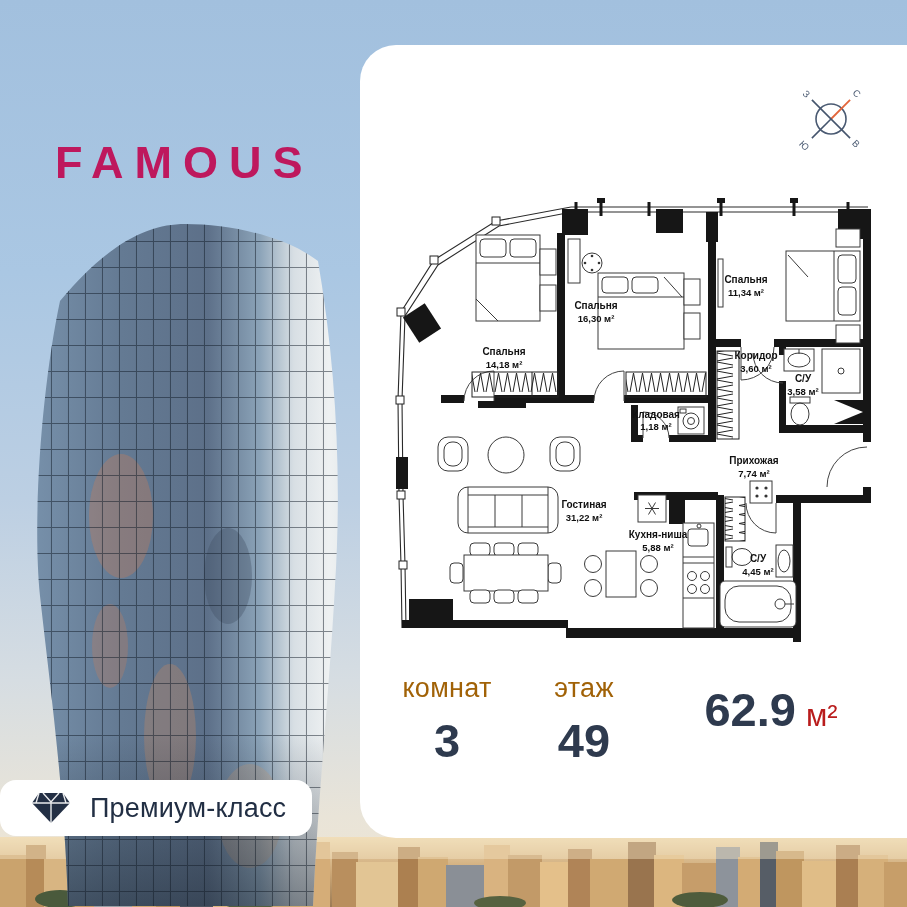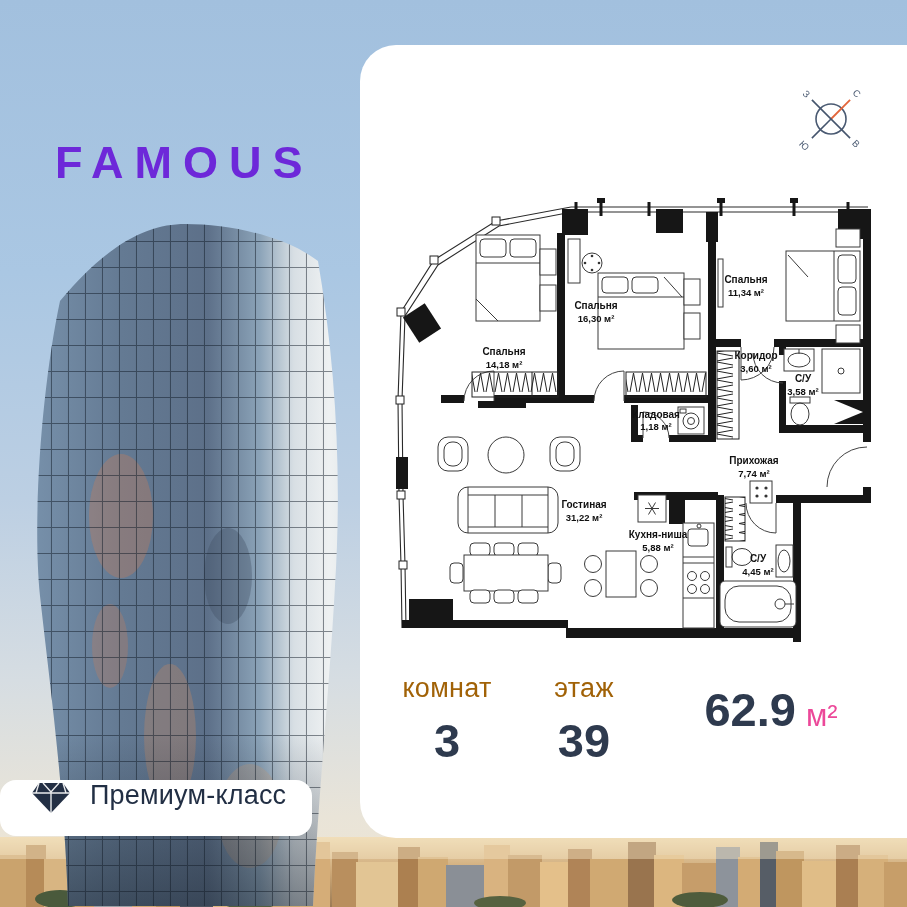--- a/index.html
+++ b/index.html
@@ -4,43 +4,43 @@
 <style>
   html,body{margin:0;padding:0;background:#e9eef3;}
   .stage{position:relative;width:907px;height:907px;overflow:hidden;
          font-family:"Liberation Sans",sans-serif;}
   
   .sky{position:absolute;inset:0;
        background:linear-gradient(180deg,#a2c0de 0%,#aac7e3 30%,#bccfe3 55%,#d6dde2 75%,#e9e4d8 90%,#f0e6d2 100%);}
   .skyline-svg{position:absolute;left:0;bottom:0;}
   .tower-svg{position:absolute;left:18px;top:216px;}
   
-  .logo{position:absolute;left:55px;top:140px;color:#6d28d9;font-size:45px;font-weight:700;
+  .logo{position:absolute;left:55px;top:140px;color:#be185d;font-size:45px;font-weight:700;
         letter-spacing:11px;line-height:1;}
   
   .badge{position:absolute;left:0;top:780px;height:56px;width:312px;background:#fff;
-         border-radius:16px;display:flex;box-sizing:border-box;padding-left:30px;}
+         border-radius:16px;display:flex;align-items:center;box-sizing:border-box;padding-left:30px;}
   .badge-text{color:#222f44;font-size:27px;font-weight:500;margin-left:18px;letter-spacing:.2px;}
   
   .card{position:absolute;left:360px;top:45px;width:547px;height:793px;background:#fff;
         border-radius:36px 0 0 36px;}
   .compass-svg{position:absolute;left:421px;top:24px;}
   .plan-svg{position:absolute;left:26px;top:150px;}
   .plan-name{font-size:10px;font-weight:700;fill:#101010;}
   .plan-area{font-size:9.5px;font-weight:700;fill:#101010;}
   .w{fill:#161616;}
   .thin{stroke:#2a2a2a;stroke-width:1.1;fill:none;}
   .furn{stroke:#3a3a3a;stroke-width:1;fill:#fff;}
   .furn2{stroke:#3a3a3a;stroke-width:1;fill:none;}
   .door{stroke:#444;stroke-width:1;fill:none;}
   
   .stat{position:absolute;top:628px;transform:translateX(-50%);text-align:center;white-space:nowrap;}
   .stat-label{font-size:27px;font-weight:400;color:#a16207;letter-spacing:.3px;}
   .stat-value{margin-top:9px;font-size:47px;font-weight:700;color:#2e3a4e;}
-  .stat-unit{font-size:31px;font-weight:500;color:#ec4899;margin-left:10px;}
+  .stat-unit{font-size:31px;font-weight:500;color:#b91c1c;margin-left:10px;}
 </style>
 </head>
 <body>
 
 <div class="stage">
 
   <div class="sky"></div>
 
   <svg class="skyline-svg" width="907" height="70" viewBox="0 0 907 70">
     <defs>
@@ -397,20 +397,20 @@
         <text class="plan-area" x="372" y="380">4,45 м²</text>
       </g>
     </svg>
 
     <div class="stat" style="left:87px">
       <div class="stat-label">комнат</div>
       <div class="stat-value">3</div>
     </div>
     <div class="stat" style="left:224px">
       <div class="stat-label">этаж</div>
-      <div class="stat-value">39</div>
+      <div class="stat-value">49</div>
     </div>
     <div class="stat" style="left:411px">
       <div class="stat-value"><span>62.9</span><span class="stat-unit">м²</span></div>
     </div>
 
   </div>
 </div>
 
 </body></html>

